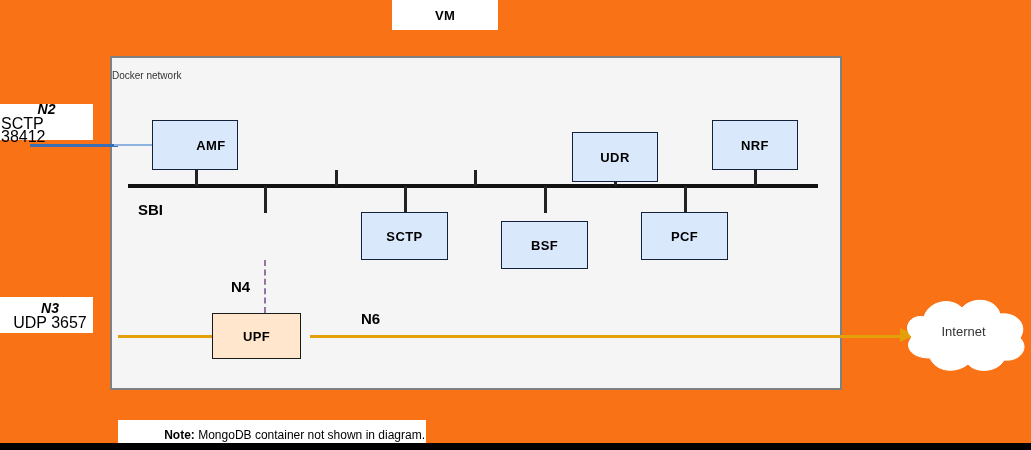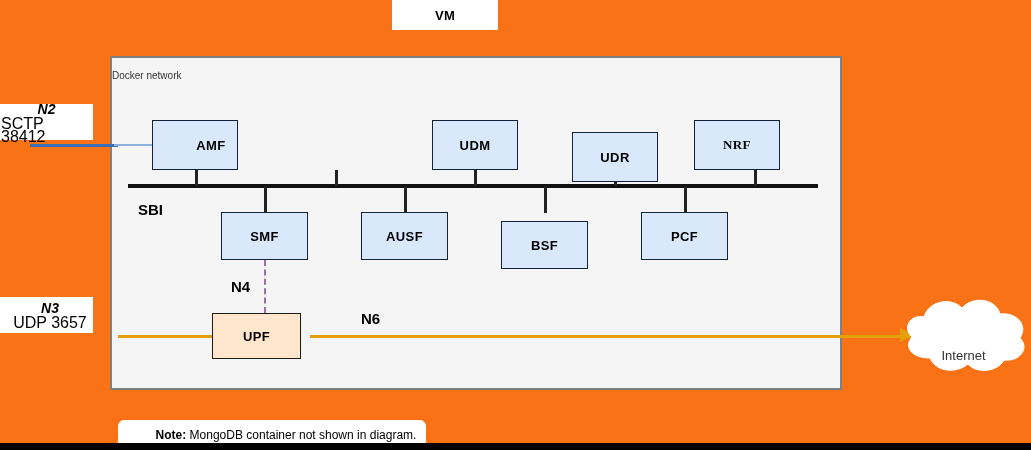--- a/index.html
+++ b/index.html
@@ -25,24 +25,23 @@
     background: #ffffff;
     border: 1px solid #ffffff;
     box-sizing: border-box;
     display: flex;
     flex-direction: column;
     align-items: center;
     justify-content: center;
     color: #000000;
   }
   .white-box.note-box {
-    align-items: center;
+    align-items: flex-end;
     justify-content: center;
     padding-left: 28px;
-    border-radius: 6px;
   }
 
   #vm-box {
     left: 392px; top: 0px; width: 106px; height: 30px;
   }
   #vm-label {
     font-size: 13px;
     font-weight: bold;
     letter-spacing: 0.2px;
   }
@@ -150,21 +149,20 @@
   #internet-cloud {
     left: 896px; top: 292px; width: 135px; height: 84px;
   }
   #internet-cloud svg { display: block; }
   #internet-label {
     position: absolute;
     left: 0; right: 0; top: 32px;
     text-align: center;
     font-size: 13px;
     color: #333333;
-    margin-top: 24px;
   }
   .arrow-head { position: absolute; }
 </style>
 </head>
 <body>
 
 <div id="canvas">
 
   <div class="abs white-box" id="vm-box">
     <span id="vm-label">VM</span>
@@ -206,35 +204,29 @@
   <div class="abs stub" style="left:754px; top:170px; height:16px;"></div>
 
   <div class="abs stub" style="left:264px; top:186px; height:27px;"></div>
   <div class="abs stub" style="left:404px; top:186px; height:27px;"></div>
   <div class="abs stub" style="left:544px; top:186px; height:27px;"></div>
   <div class="abs stub" style="left:684px; top:186px; height:27px;"></div>
 
   <div class="abs nf-box" style="left:152px; top:120px; width:86px; height:50px;padding-left:32px;">
     <span>AMF</span>
   </div>
-  <div class="abs nf-box" style="left:432px; top:120px; width:86px; height:50px;">
-    <span>UDM</span>
-  </div>
   <div class="abs nf-box" style="left:572px; top:132px; width:86px; height:50px;">
     <span>UDR</span>
   </div>
-  <div class="abs nf-box" style="left:694px; top:120px; width:86px; height:50px;font-family:Liberation Serif, serif;">
+  <div class="abs nf-box" style="left:712px; top:120px; width:86px; height:50px;">
     <span>NRF</span>
   </div>
 
-  <div class="abs nf-box" style="left:221px; top:212px; width:87px; height:48px;">
-    <span>SMF</span>
-  </div>
   <div class="abs nf-box" style="left:361px; top:212px; width:87px; height:48px;">
-    <span>AUSF</span>
+    <span>SCTP</span>
   </div>
   <div class="abs nf-box" style="left:501px; top:221px; width:87px; height:48px;">
     <span>BSF</span>
   </div>
   <div class="abs nf-box" style="left:641px; top:212px; width:87px; height:48px;">
     <span>PCF</span>
   </div>
 
   <div class="abs n4-line" style="left:264px; top:260px; height:53px;"></div>
   <div class="edge-label" style="left:231px; top:278px;">N4</div>

